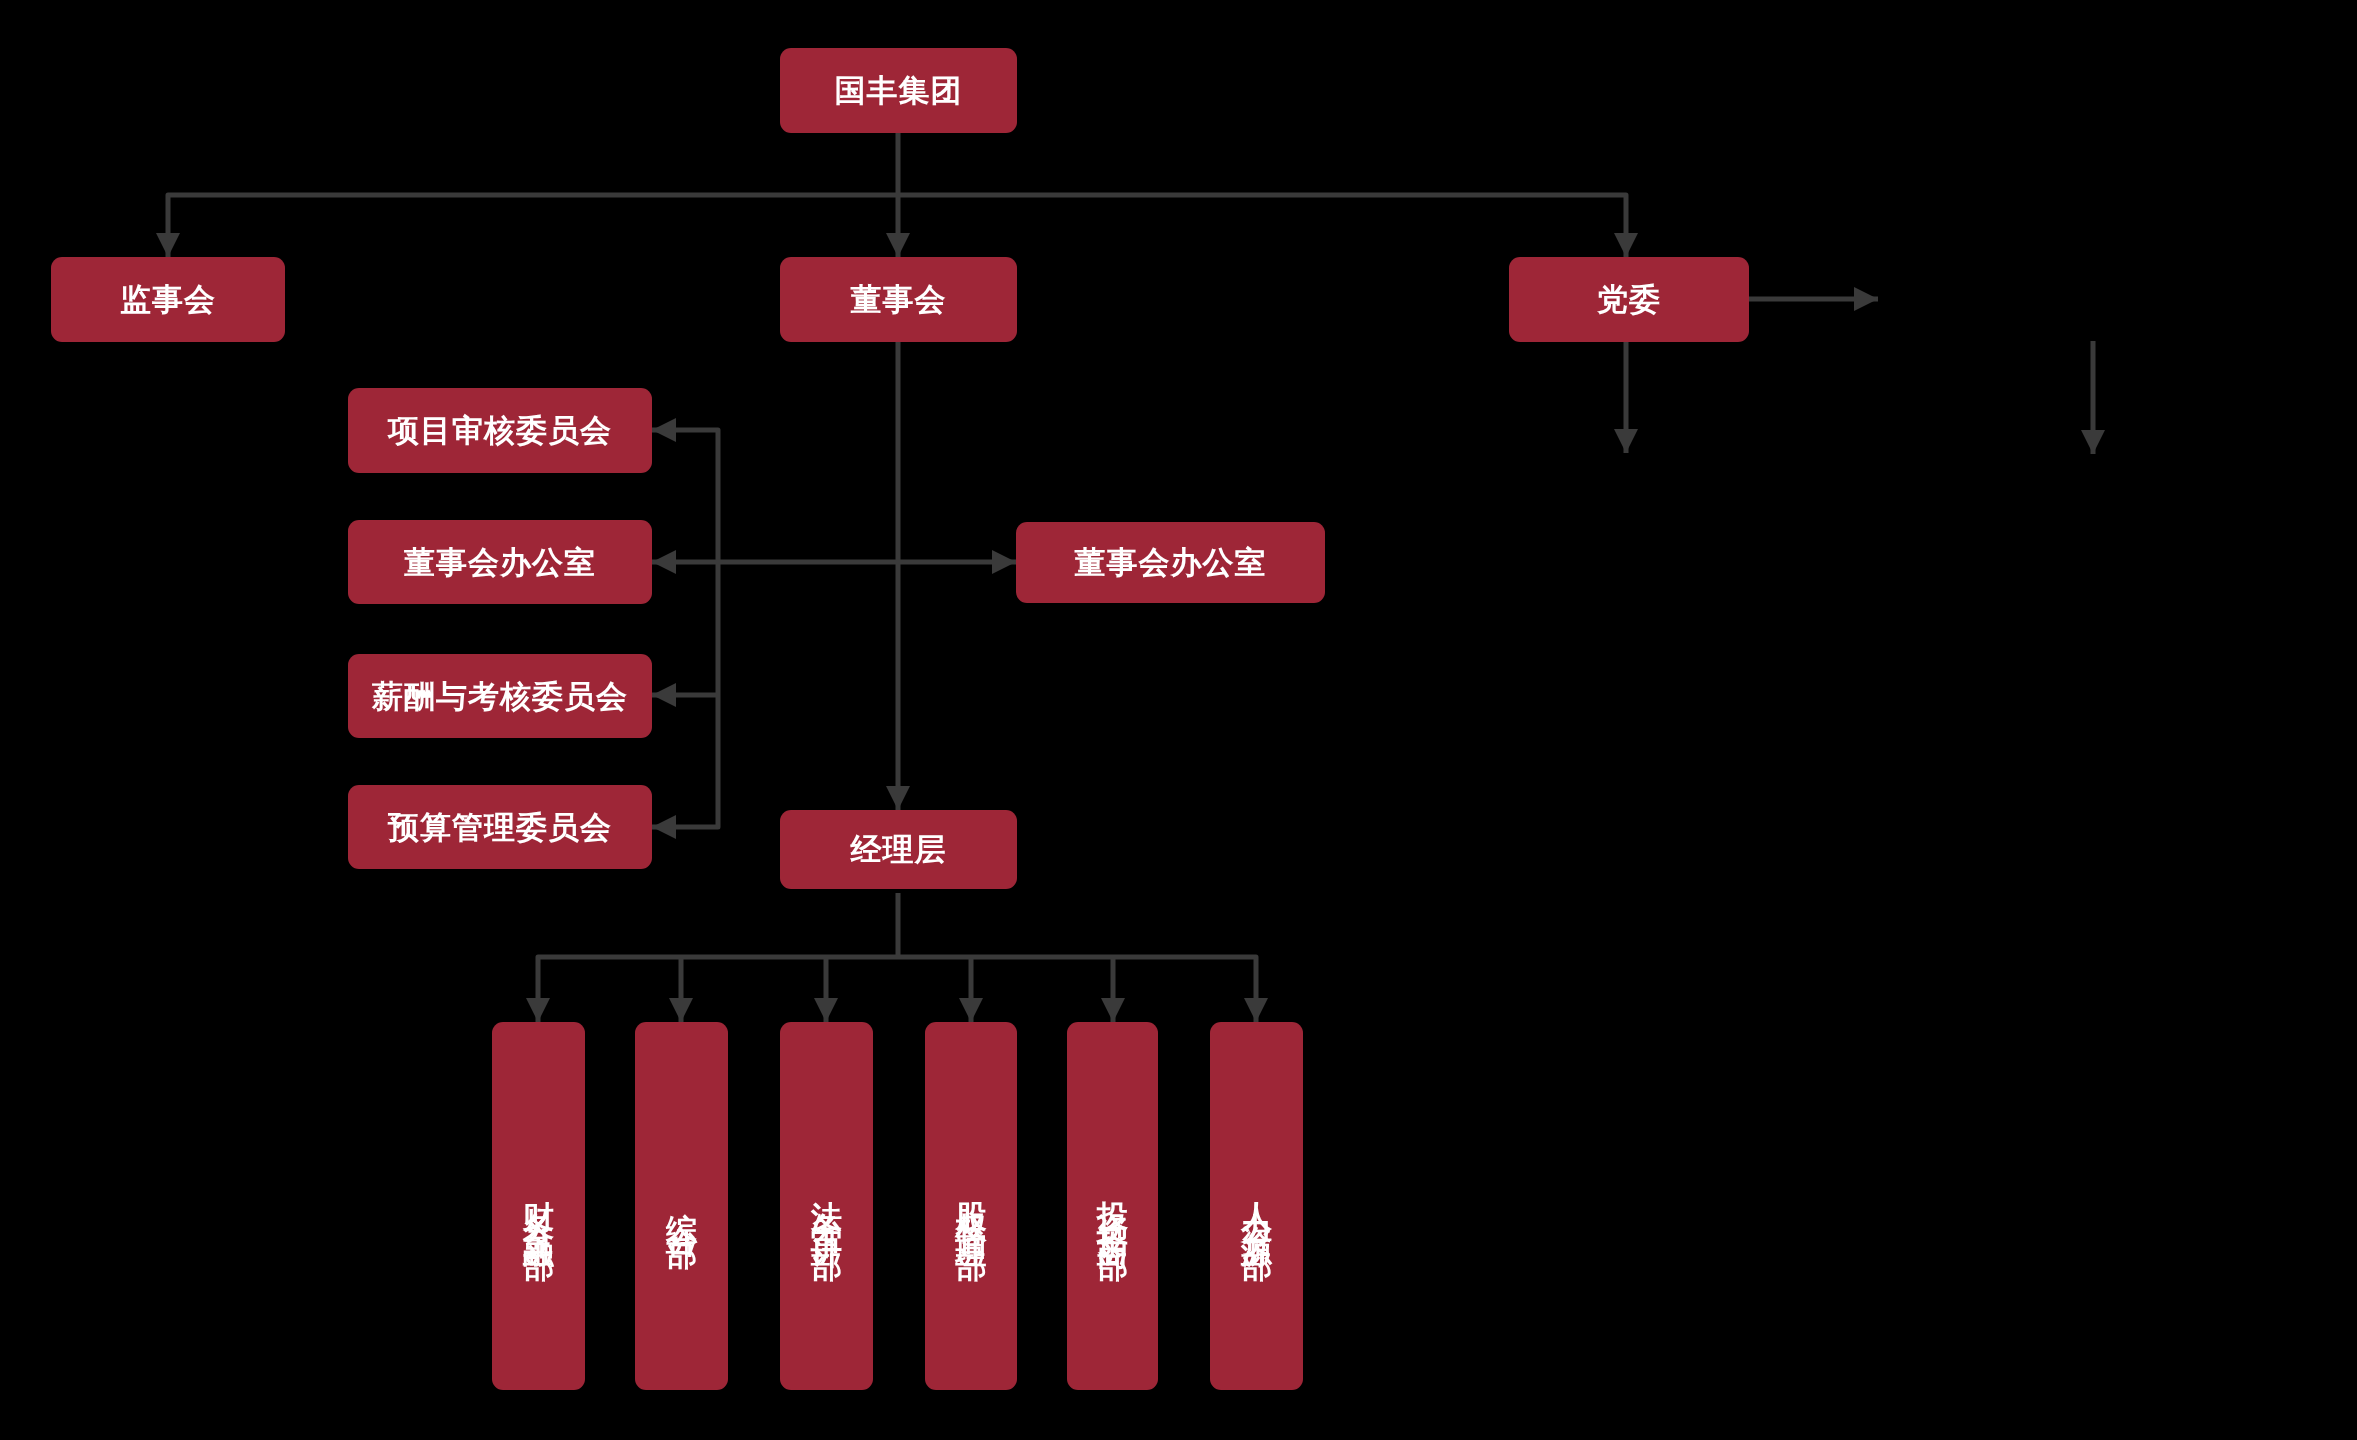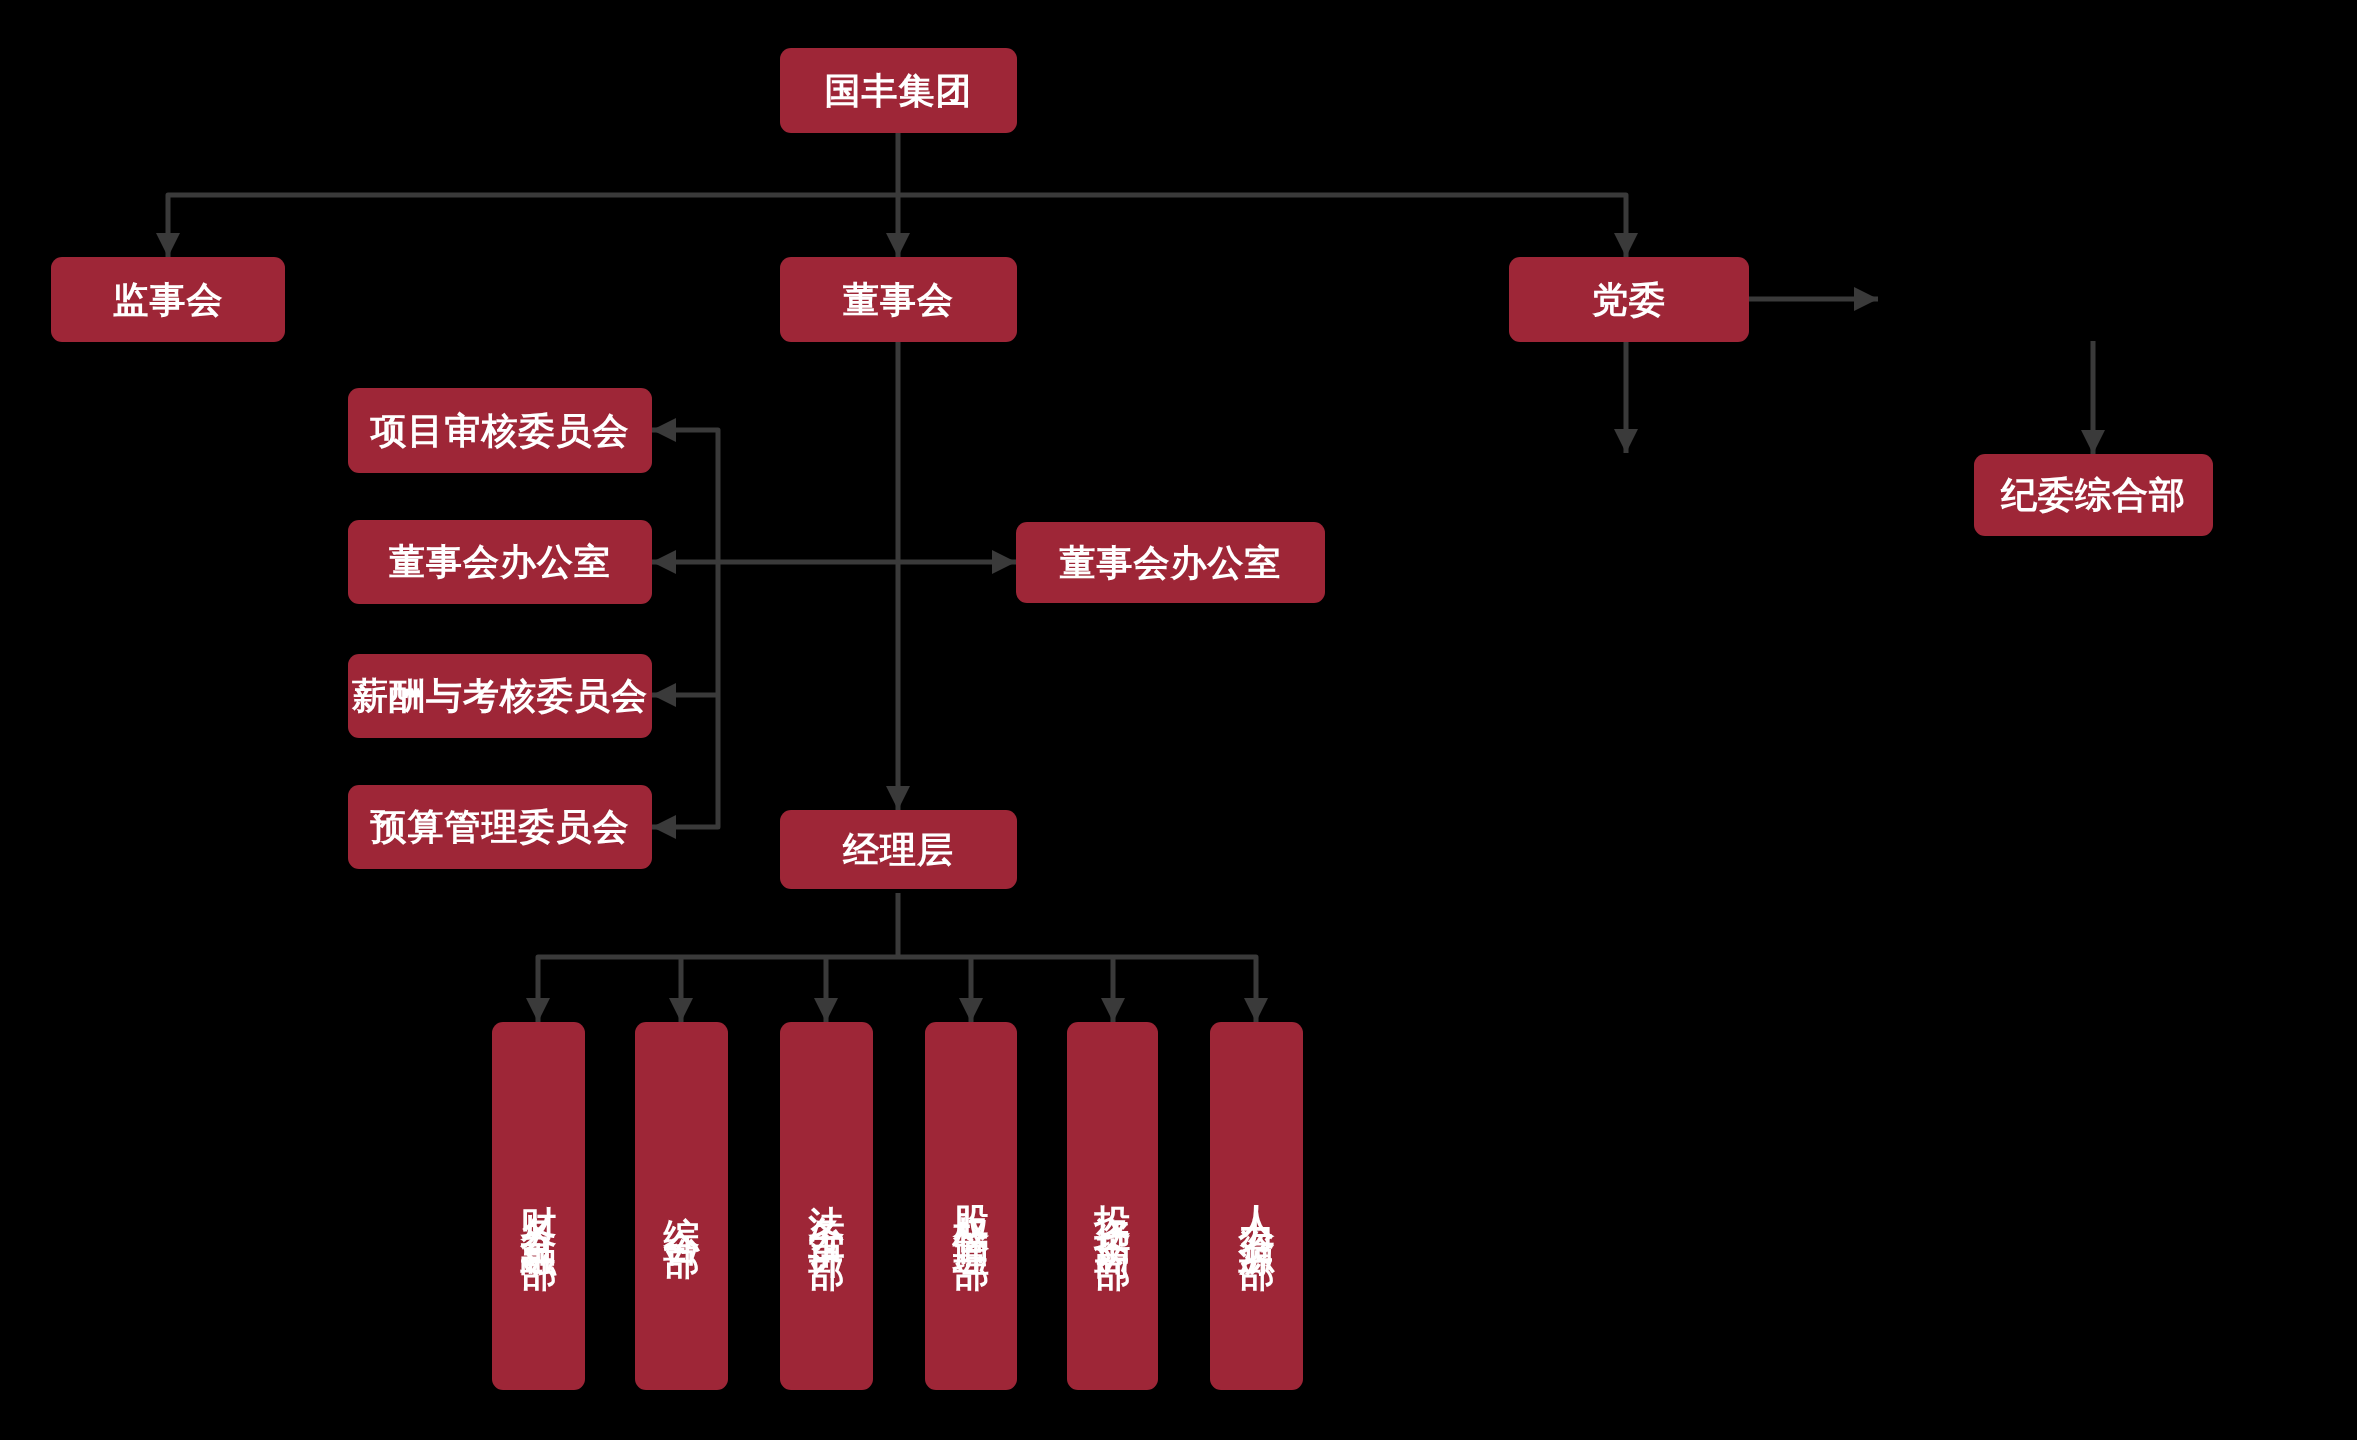--- a/index.html
+++ b/index.html
@@ -17,21 +17,21 @@
     stroke-width:5;
     stroke-linejoin:round;
   }
   .edges marker path{fill:var(--line-color,#3a3a3a);stroke:none;}
   .node{
     position:absolute;
     background:var(--node-fill,#9e2637);
     color:var(--node-text,#fff);
     border-radius:11px;
     display:flex;align-items:center;justify-content:center;
-    font-weight:bold;font-size:36px;line-height:1;
+    font-weight:bold;font-size:31px;line-height:1;
     text-align:center;
     letter-spacing:1px;
   }
   .node.vert .lbl{
     writing-mode:vertical-rl;
     text-orientation:upright;
     letter-spacing:12px;
   }
   
   #n-group{left:780px;top:48px;width:237px;height:85px}
@@ -115,23 +115,20 @@
   </div>
   <div class="node" id="n-compensation">
     <span class="lbl">薪酬与考核委员会</span>
   </div>
   <div class="node" id="n-budget">
     <span class="lbl">预算管理委员会</span>
   </div>
   <div class="node" id="n-boardoffice">
     <span class="lbl">董事会办公室</span>
   </div>
-  <div class="node" id="n-disciplinegeneral">
-    <span class="lbl">纪委综合部</span>
-  </div>
   <div class="node" id="n-management">
     <span class="lbl">经理层</span>
   </div>
   <div class="node vert" id="n-dept-finance">
     <span class="lbl">财务金融部</span>
   </div>
   <div class="node vert" id="n-dept-general">
     <span class="lbl">综合部</span>
   </div>
   <div class="node vert" id="n-dept-legal">

